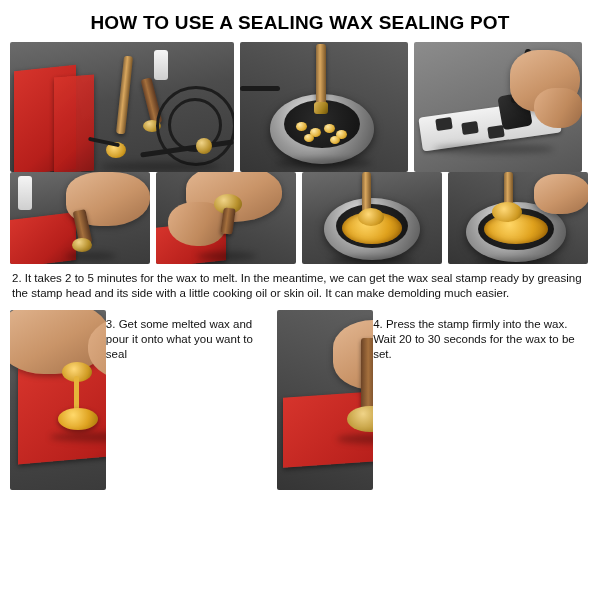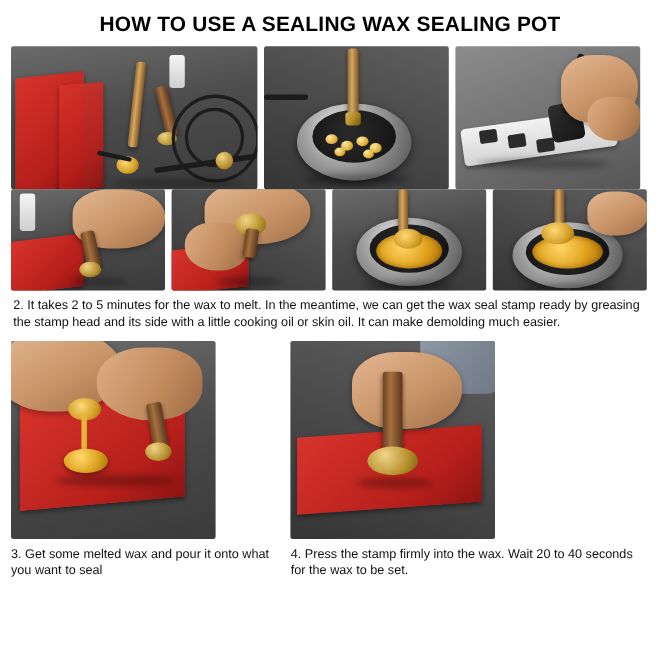--- a/index.html
+++ b/index.html
@@ -62,21 +62,21 @@
 
   
   .row2 .photo { height: 92px; width: 140px; }
 
   
   .row3 { gap: 6px; }
   .row3 .photo { height: 180px; }
   .c1 { width: 186px; }
   .c2 { width: 186px; }
   .c3 { width: 186px; }
-  .row3col { display: flex; flex-direction: column; justify-content: space-between; }
+  .row3col { display: flex; flex-direction: row; justify-content: space-between; }
   .subcap {
     font-size: 11.5px;
     line-height: 15px;
     margin-top: 7px;
     color: #111;
   }
 
   
   .dark-table { background:
       linear-gradient(170deg, #6b6b6b 0%, #4c4c4c 45%, #3b3b3b 100%); }
@@ -330,18 +330,18 @@
       <div class="photo c2 dark-table2">
         <div class="bg">
           <div class="red-paper" style="left:6px; top:82px; width:168px; height:70px; transform:skewY(-4deg);"></div>
           <div class="sleeve" style="left:118px; top:-6px; width:70px; height:54px;"></div>
           <div class="hand" style="left:56px; top:10px; width:100px; height:70px;"></div>
           <div class="handle-wood" style="left:84px; top:28px; width:18px; height:72px;"></div>
           <div class="brass-round" style="left:70px; top:96px; width:46px; height:26px;"></div>
           <div class="shadowbar" style="left:60px; top:124px; width:70px; height:10px;"></div>
         </div>
       </div>
-      <div class="subcap">4. Press the stamp firmly into the wax. Wait 20 to 40 seconds for the wax to be set.</div>
+      <div class="subcap">4. Press the stamp firmly into the wax. Wait 20 to 30 seconds for the wax to be set.</div>
     </div>
 
   </div>
 
 </div>
 
 </body></html>

